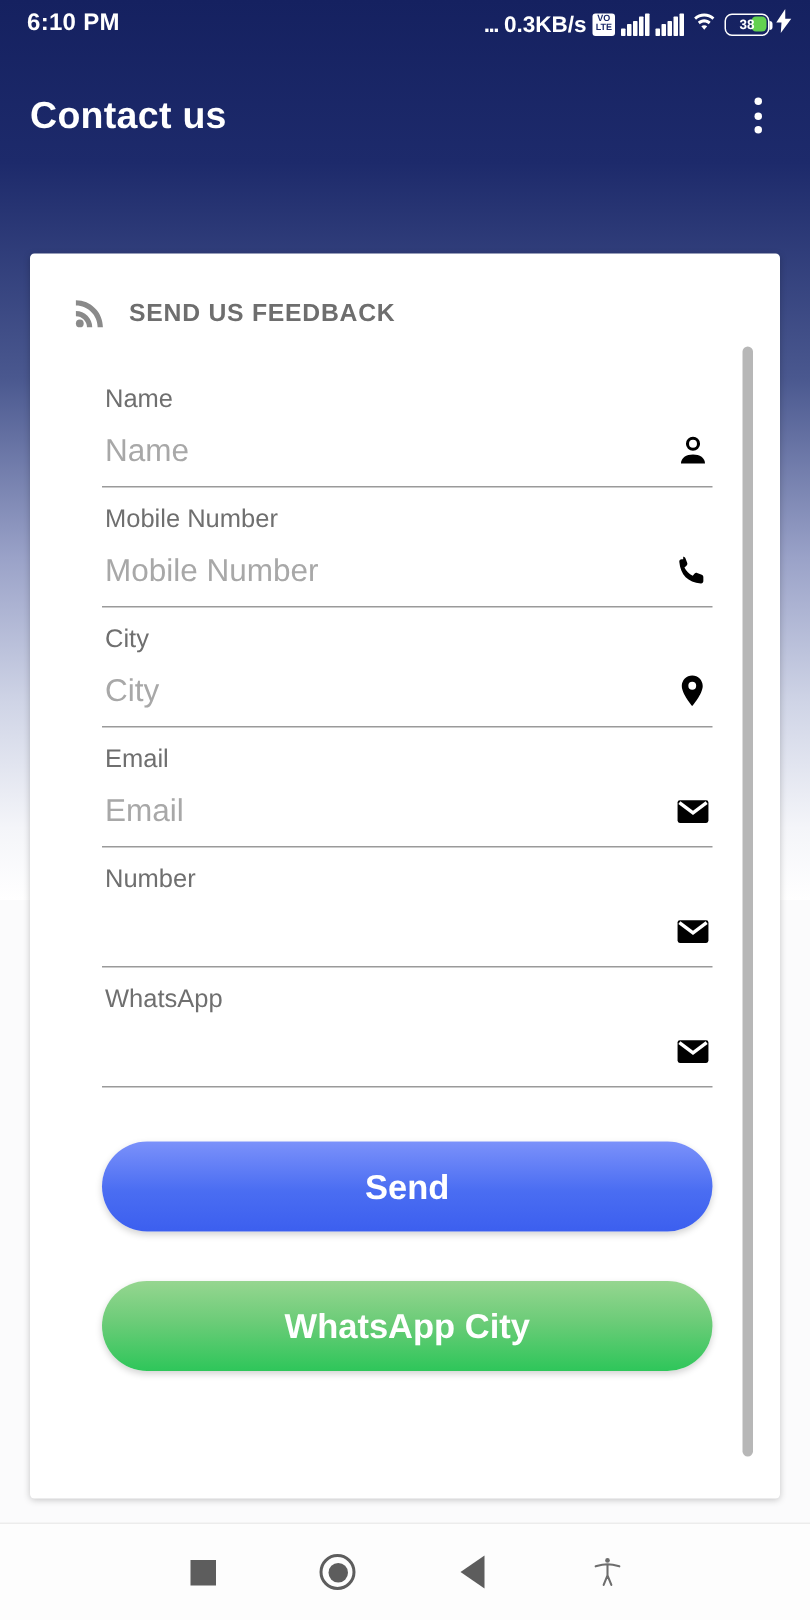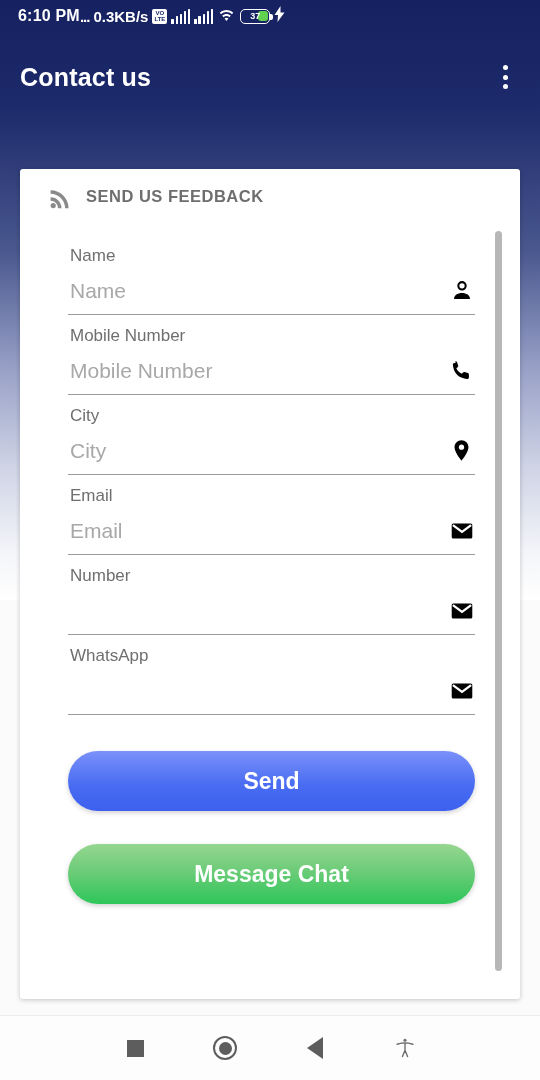--- a/index.html
+++ b/index.html
@@ -19,21 +19,21 @@
     z-index:0;
   }
   .bg-lower{
     position:absolute; left:0; top:600px; width:540px; height:415px;
     background:#fbfbfc; z-index:0;
   }
 
   
   .statusbar{
     position:absolute; left:0; top:0; width:540px; height:32px;
-    display:flex; align-items:center; justify-content:flex-start;
+    display:flex; align-items:center; justify-content:space-between;
     padding:0 12px 0 18px; z-index:5; color:#ffffff;
   }
   .sb-time{ font-size:16px; font-weight:bold; letter-spacing:.2px; }
   .sb-right{ display:flex; align-items:center; gap:4px; }
   .sb-dots{ font-size:15px; font-weight:bold; letter-spacing:-1px; }
   .sb-speed{ font-size:15px; font-weight:bold; }
   .volte{
     width:15px;height:15px;background:#fff;border-radius:2px;
     display:flex;flex-direction:column;align-items:center;justify-content:center;
     color:#1b2a6b;font-size:6px;font-weight:bold;line-height:6px;
@@ -68,22 +68,22 @@
   .kebab{ display:flex;flex-direction:column;gap:4.5px;padding:8px 10px;cursor:pointer;}
   .kebab span{ width:5px;height:5px;border-radius:50%;background:#fff;display:block;}
 
   
   .card{
     position:absolute; left:20px; top:169px; width:500px; height:830px;
     background:#fff; border-radius:3px; z-index:3;
     box-shadow:0 1px 5px rgba(0,0,0,.22);
   }
   .card-head{
-    display:flex; align-items:flex-start; gap:14px;
-    padding:18px 0 0 28px;
+    display:flex; align-items:center; gap:14px;
+    padding:28px 0 0 28px;
   }
   .feed-icon{ width:24px;height:24px; }
   .card-title{
     font-size:16.5px; font-weight:bold; color:#6e6e6e; letter-spacing:.5px;
   }
 
   
   .scrollbar{
     position:absolute; right:18px; top:62px; width:7px; height:740px;
     background:#b7b7b7; border-radius:4px;
@@ -162,21 +162,21 @@
       </span>
     <span>
       <svg width="19" height="15" viewBox="0 0 24 20">
           <path d="M12 18.5l-2.6-3.2c1.5-1.2 3.7-1.2 5.2 0L12 18.5z" fill="#fff"></path>
           <path d="M3 7.5C5.5 5.3 8.6 4 12 4s6.5 1.3 9 3.5l-1.7 2C17.2 7.7 14.7 6.7 12 6.7S6.8 7.7 4.7 9.5L3 7.5z" fill="#fff"></path>
           <path d="M6.3 11.4C7.9 10 9.9 9.2 12 9.2s4.1.8 5.7 2.2l-1.7 2.1c-1.1-1-2.5-1.6-4-1.6s-2.9.6-4 1.6l-1.7-2.1z" fill="#fff"></path>
         </svg>
     </span>
     <span class="battery">
       <span class="lvl"></span>
-      <span class="pct">37</span>
+      <span class="pct">38</span>
     </span>
     <span>
       <svg width="11" height="16" viewBox="0 0 10 16">
           <path d="M6 0L0 9h3.5L3 16 10 6.5H6L6 0z" fill="#fff"></path>
         </svg>
     </span>
   </div>
 </div>
 
 <div class="appbar">
@@ -278,21 +278,21 @@
               <path d="M3.6 6.6l8.4 6.2 8.4-6.2" fill="none" stroke="#fff" stroke-width="2.1"></path>
             </svg>
         </span>
       </div>
     </div>
 
   </div>
 
   <div class="btns">
     <div class="btn btn-send">Send</div>
-    <div class="btn btn-wa">Message Chat</div>
+    <div class="btn btn-wa">WhatsApp City</div>
   </div>
 </div>
 
 <div class="navbar">
   <div class="nav-btn"></div>
   <div class="nav-btn">
       <span class="nav-square"></span>
     </div>
   <div class="nav-btn">
       <span class="nav-circle">

